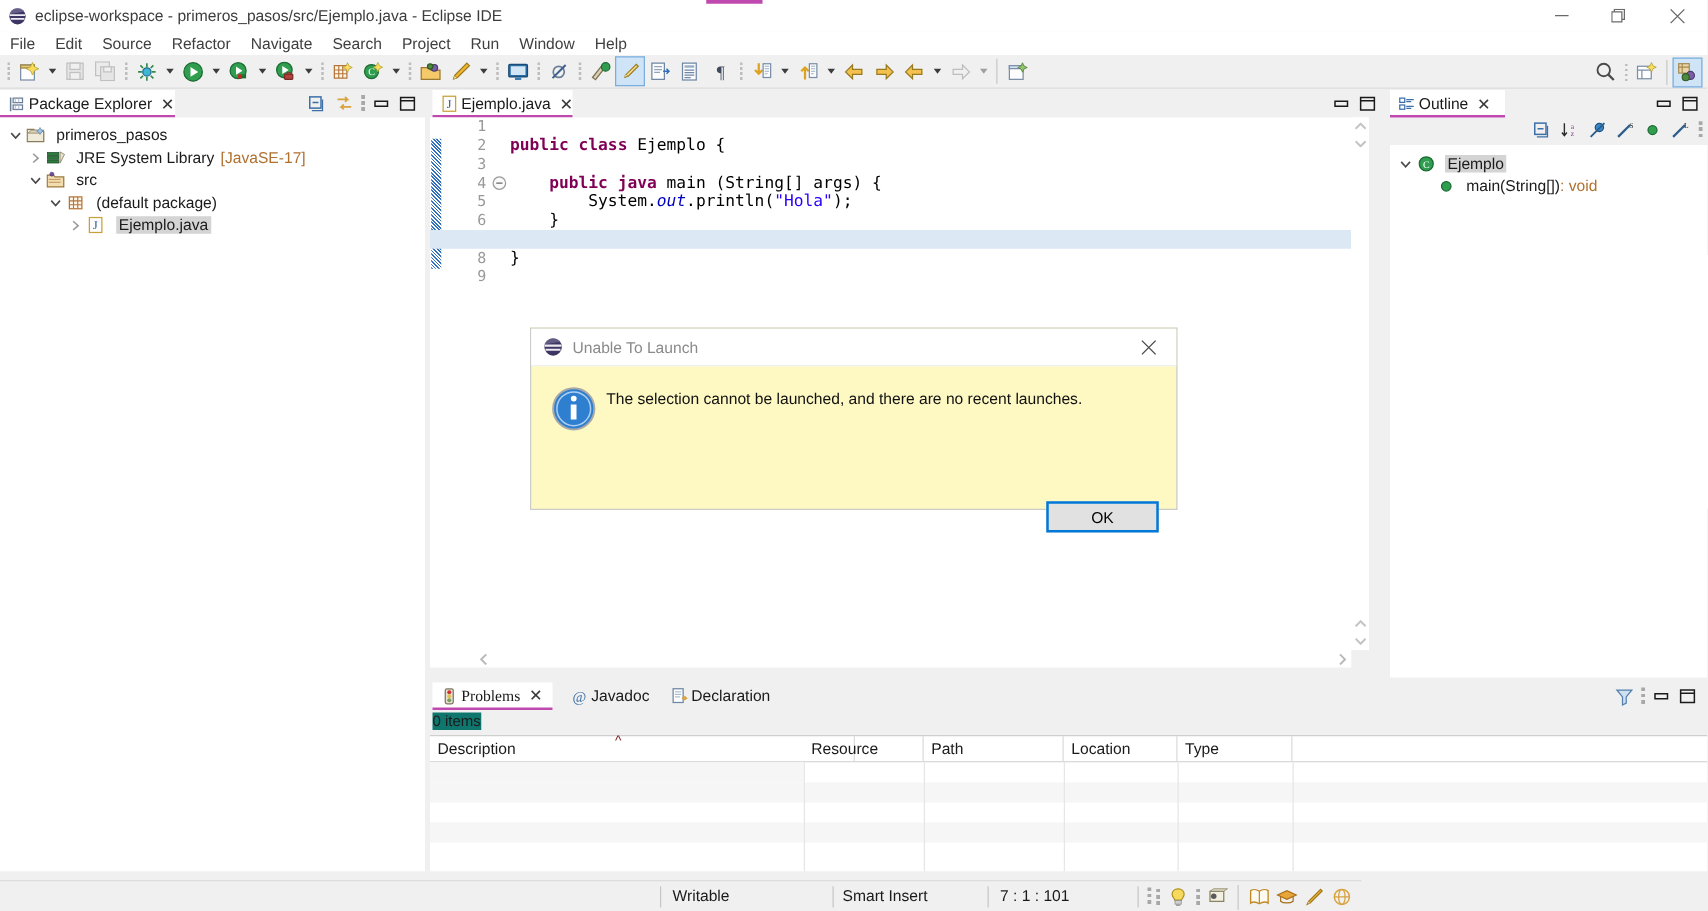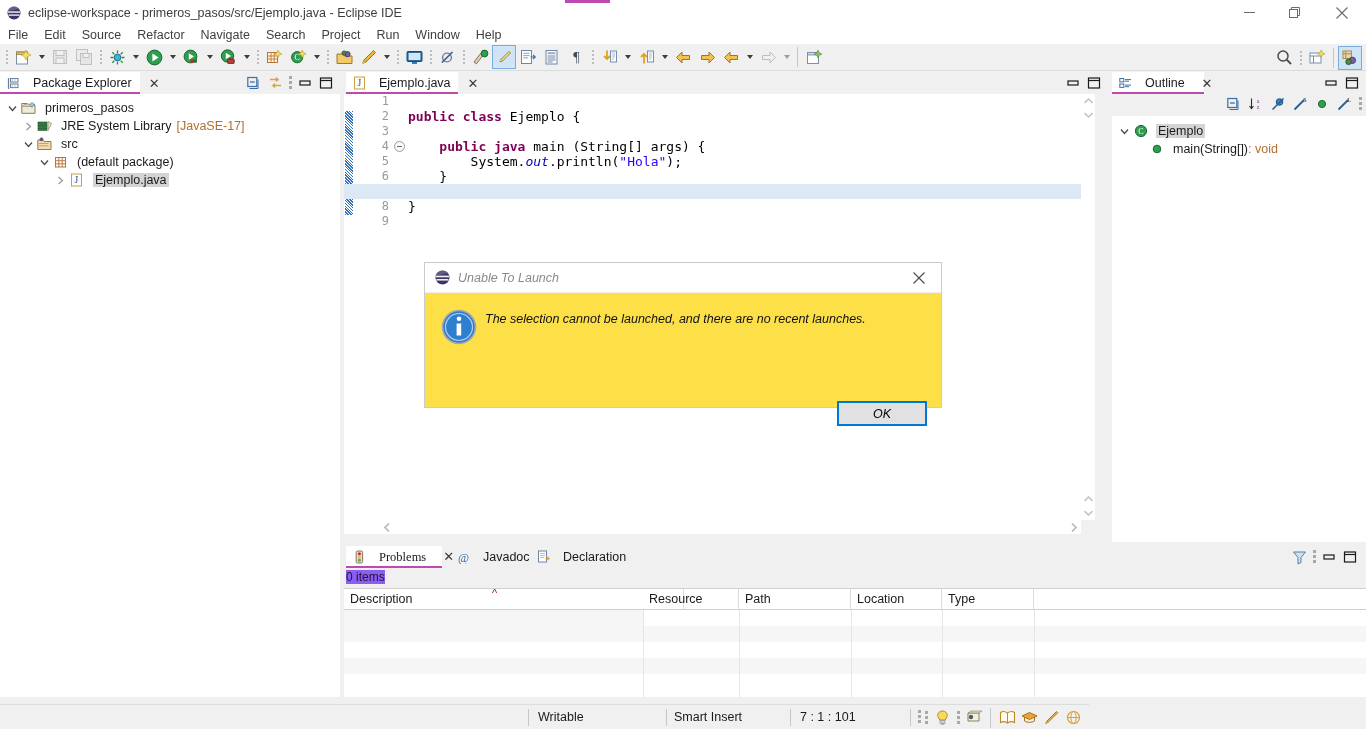--- a/index.html
+++ b/index.html
@@ -68,21 +68,21 @@
   .tsep { width: 1px; height: 20px; background: #c8c8c8; margin: 0 4px; }
 
   
   .panel { position: absolute; background: #ffffff; }
   .panel-tabrow {
     position: absolute; left: 0; top: 0; height: 22px; width: 100%;
     background: #f0f0f0;
   }
   .vtab {
     position: absolute; top: 0; height: 22px; display: flex; align-items: center;
-    background: #ffffff; padding: 0 6px 0 7px; gap: 13px;
+    background: #ffffff; padding: 0 6px 0 7px; gap: 3px;
     font-size: 12.5px; color: #1a1a1a; white-space: nowrap;
   }
   .vtab .x { color: #3a3a3a; font-size: 13px; margin-left: 4px; }
   .vtab.inactive { background: transparent; }
   .tab-underline { position: absolute; height: 2px; background: #c049b0; }
 
   .panel-tools {
     position: absolute; right: 2px; display: flex; align-items: center; gap: 1px;
   }
   .ptool { width: 20px; height: 20px; display: flex; align-items: center; justify-content: center; }
@@ -137,42 +137,42 @@
   .vsb { position: absolute; background: #ffffff; width: 14px; }
   .vsb .trk { position: absolute; left: 0; top: 0; width: 14px; height: 100%; background: #ffffff; }
   .vsb .ar { position: absolute; left: 0; width: 14px; height: 14px; color: #c0c0c0; font-size: 9px;
              display: flex; align-items: center; justify-content: center; }
   .hsb { position: absolute; background: #ffffff; height: 14px; }
   .hsb .ar { position: absolute; top: 0; height: 14px; width: 14px; color: #b8b8b8; font-size: 9px;
              display: flex; align-items: center; justify-content: center; }
 
   
   .items-label {
-    position: absolute; font-size: 12px; color: #1a1a1a; background: #8b5cf6;
+    position: absolute; font-size: 12px; color: #1a1a1a; background: #0f766e;
   }
   .thead { position: absolute; background: #ffffff; border-bottom: 1px solid #cfcfcf;
            border-top: 1px solid #cfcfcf; }
   .th { position: absolute; top: 0; height: 100%; font-size: 12.5px; color: #1a1a1a;
         padding-left: 6px; display: flex; align-items: center;
         border-right: 1px solid #dcdcdc; }
   .tbody { position: absolute; background: #ffffff; }
   .trw { position: absolute; left: 0; height: 16px; width: 100%; }
   .trw.alt { background: #f6f6f6; }
   .tcolline { position: absolute; top: 0; width: 1px; background: #e6e6e6; }
 
   
   .statusbar {
     position: absolute; left: 0; bottom: 0; width: 1089px; height: 25px;
     background: #f0f0f0; border-top: 1px solid #dcdcdc;
     display: flex; align-items: center;
   }
   .sb-sep { width: 1px; height: 17px; background: #c6c6c6; }
   .sb-cell { font-size: 12.5px; color: #1a1a1a; white-space: nowrap; }
   .dialog {
-    position: absolute; background: #fde047; border: 1px solid #cbcbcb; font-style: italic;
+    position: absolute; background: #fef9c3; border: 1px solid #cbcbcb;
   }
   .dlg-title {
     height: 30px; background: #ffffff; display: flex; align-items: center;
     padding-left: 10px; gap: 8px; border-bottom: 1px solid #efefef;
   }
   .dlg-title-text { font-size: 12.5px; color: #8a8a8a; }
   .dlg-close {
     position: absolute; right: 0; top: 0; width: 44px; height: 30px;
     display: flex; align-items: center; justify-content: center; color: #555;
   }

